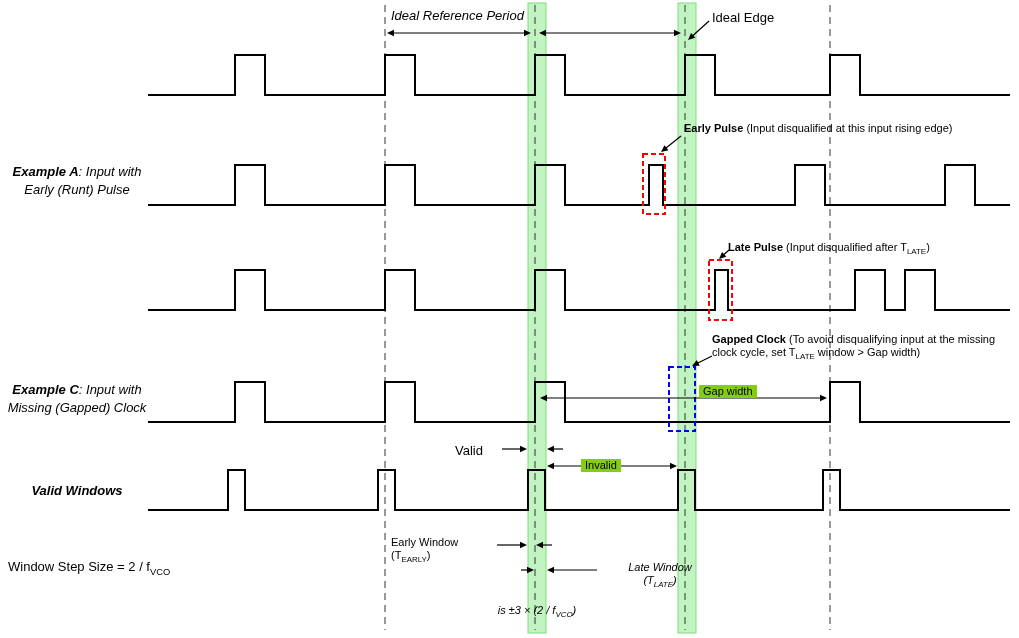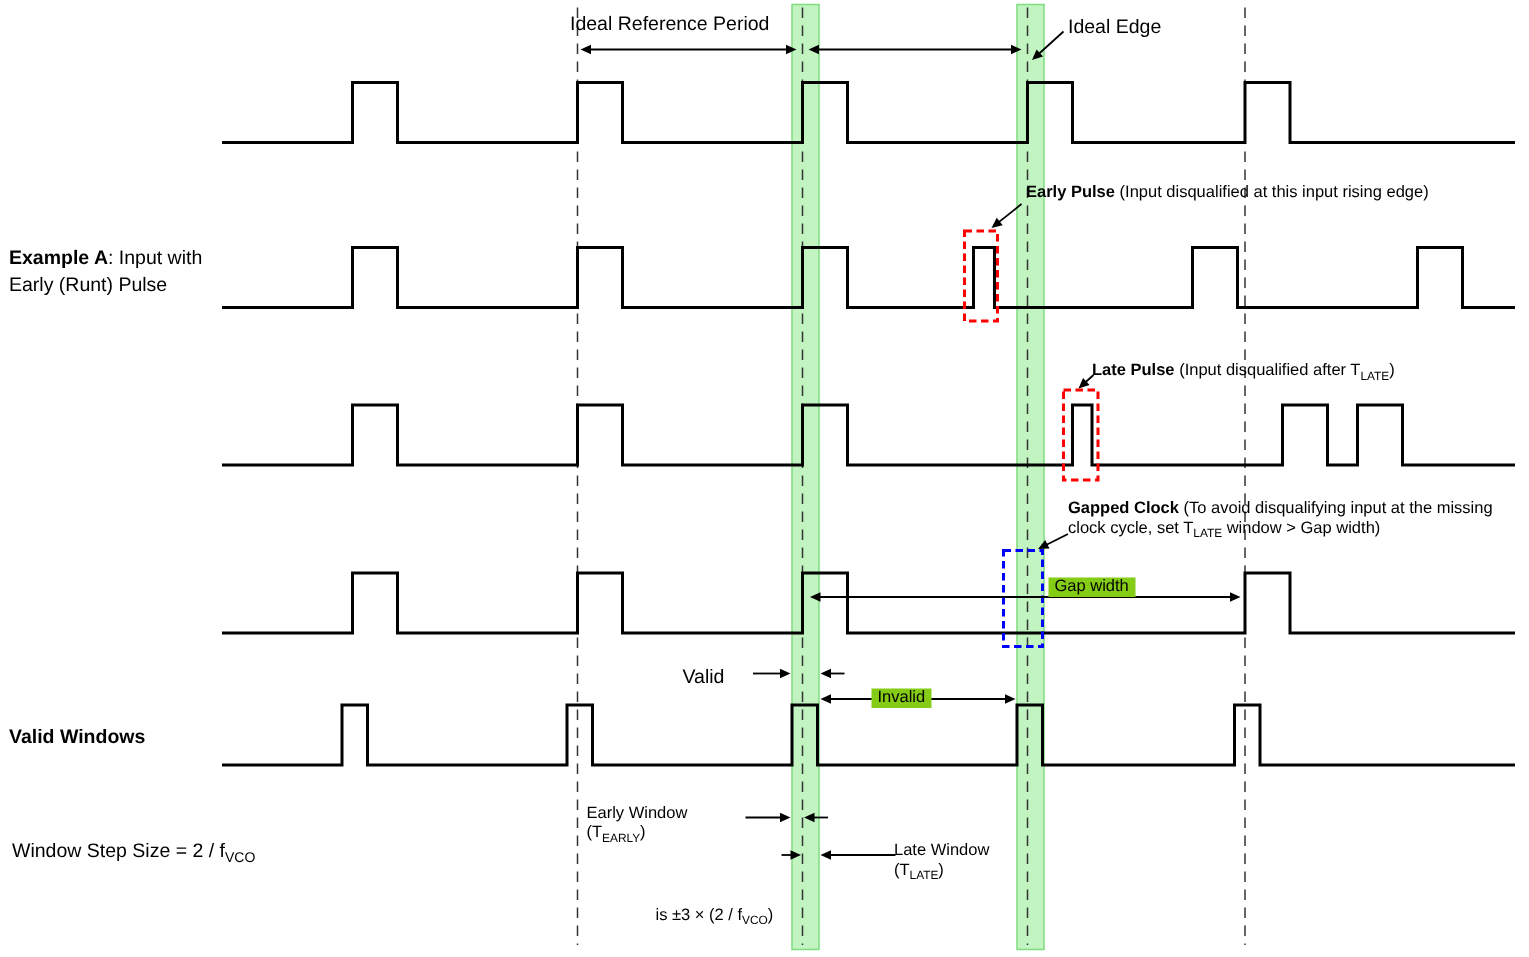--- a/index.html
+++ b/index.html
@@ -1,20 +1,20 @@
 <!DOCTYPE html>
 <html><head>
 <meta charset="utf-8">
 <style>
   html,body{margin:0;padding:0;background:#fff;}
   .stage{position:relative;width:1019px;height:638px;background:#ffffff;
          font-family:"Liberation Sans",sans-serif;color:#000;overflow:hidden;}
   .stage svg{position:absolute;left:0;top:0;}
   .lbl{position:absolute;font-size:13px;line-height:1.35;color:#000;}
-  .c{text-align:left;}
+  .c{text-align:center;font-style:italic;}
   .r{text-align:left;}
   .b{font-weight:bold;}
   .s12{font-size:11px;line-height:1.2;}
   .bg{background:#84cc16;padding:0 4px;}
   sub{font-size:0.72em;}
 </style>
 </head>
 <body>
 
 <div class="stage">
@@ -68,20 +68,24 @@
       <polygon points="547,570 554,566.8 554,573.2" fill="#000000"></polygon>
     </svg>
 
 
   <div class="lbl c" style="left:6px;top:163px;width:142px">
     <div><span class="b">Example A</span><span>: Input with</span></div>
     <div>Early (Runt) Pulse</div>
   </div>
 
 
+  <div class="lbl c" style="left:6px;top:381px;width:142px">
+    <div><span class="b">Example C</span><span>: Input with</span></div>
+    <div>Missing (Gapped) Clock</div>
+  </div>
 
   <div class="lbl c b" style="left:6px;top:482px;width:142px">Valid Windows</div>
 
   <div class="lbl c" style="left:380px;top:7px;width:155px">Ideal Reference Period</div>
 
   <div class="lbl" style="left:712px;top:9px">Ideal Edge</div>
 
   <div class="lbl s12" style="left:684px;top:122px;white-space:nowrap">
     <span class="b">Early Pulse</span><span> (Input disqualified at this input rising edge)</span>
   </div>
@@ -98,21 +102,21 @@
 
   <div class="lbl r" style="left:455px;top:442px;width:45px">Valid</div>
 
   <div class="lbl s12 bg" style="left:581px;top:459px">Invalid</div>
 
   <div class="lbl s12 r" style="left:391px;top:536px;width:104px">
     <div>Early Window</div>
     <div><span>(T</span><sub>EARLY</sub><span>)</span></div>
   </div>
 
-  <div class="lbl s12 c" style="left:596px;top:561px;width:84px">
+  <div class="lbl s12 c" style="left:618px;top:561px;width:84px">
     <div>Late Window</div>
     <div><span>(T</span><sub>LATE</sub><span>)</span></div>
   </div>
 
   <div class="lbl s12 c" style="left:437px;top:604px;width:200px">
     <div><span>is ±3 × (2 / f</span><sub>VCO</sub><span>)</span></div>
   </div>
 
 
   <div class="lbl" style="left:8px;top:558px">

